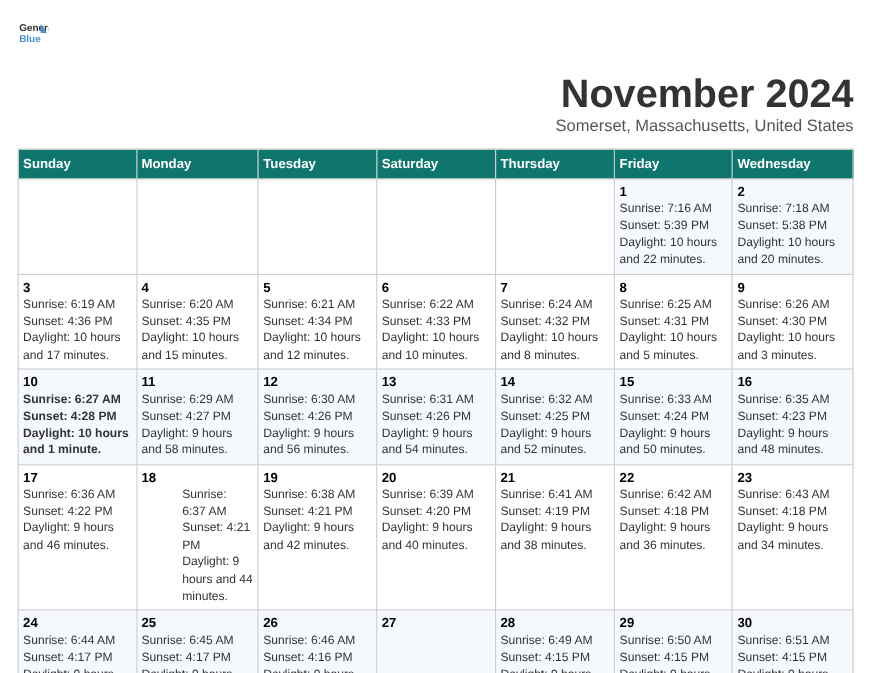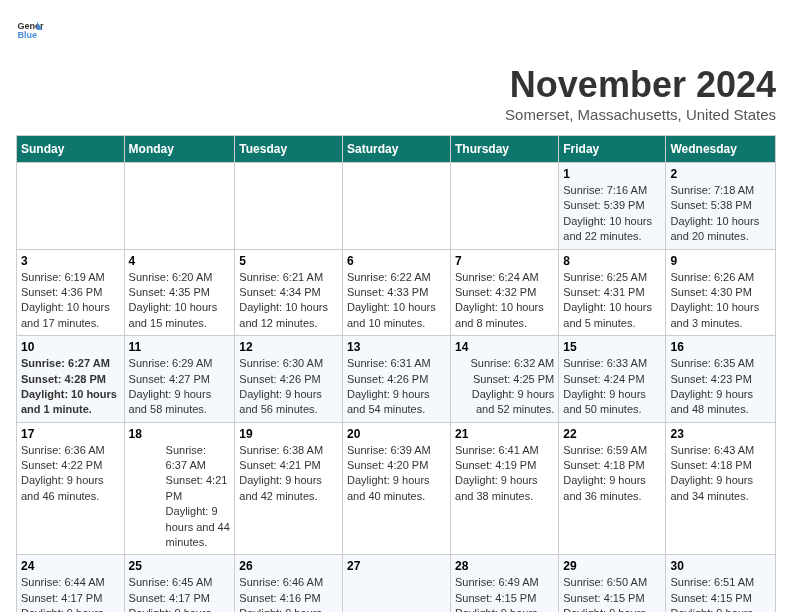--- a/index.html
+++ b/index.html
@@ -192,21 +192,21 @@
 Daylight: 9 hours and 56 minutes.</div>
         </td>
         <td>
           <div class="day-number">13</div>
           <div class="day-info" style="white-space: pre-line;">Sunrise: 6:31 AM
 Sunset: 4:26 PM
 Daylight: 9 hours and 54 minutes.</div>
         </td>
         <td>
           <div class="day-number">14</div>
-          <div class="day-info" style="white-space: pre-line; text-align: right;">Sunrise: 6:32 AM
+          <div class="day-info" style="white-space: pre-line;">Sunrise: 6:32 AM
 Sunset: 4:25 PM
 Daylight: 9 hours and 52 minutes.</div>
         </td>
         <td>
           <div class="day-number">15</div>
           <div class="day-info" style="white-space: pre-line;">Sunrise: 6:33 AM
 Sunset: 4:24 PM
 Daylight: 9 hours and 50 minutes.</div>
         </td>
         <td>
@@ -242,21 +242,21 @@
 Daylight: 9 hours and 40 minutes.</div>
         </td>
         <td>
           <div class="day-number">21</div>
           <div class="day-info" style="white-space: pre-line;">Sunrise: 6:41 AM
 Sunset: 4:19 PM
 Daylight: 9 hours and 38 minutes.</div>
         </td>
         <td>
           <div class="day-number">22</div>
-          <div class="day-info" style="white-space: pre-line;">Sunrise: 6:59 AM
+          <div class="day-info" style="white-space: pre-line;">Sunrise: 6:42 AM
 Sunset: 4:18 PM
 Daylight: 9 hours and 36 minutes.</div>
         </td>
         <td>
           <div class="day-number">23</div>
           <div class="day-info" style="white-space: pre-line;">Sunrise: 6:43 AM
 Sunset: 4:18 PM
 Daylight: 9 hours and 34 minutes.</div>
         </td>
       </tr>

